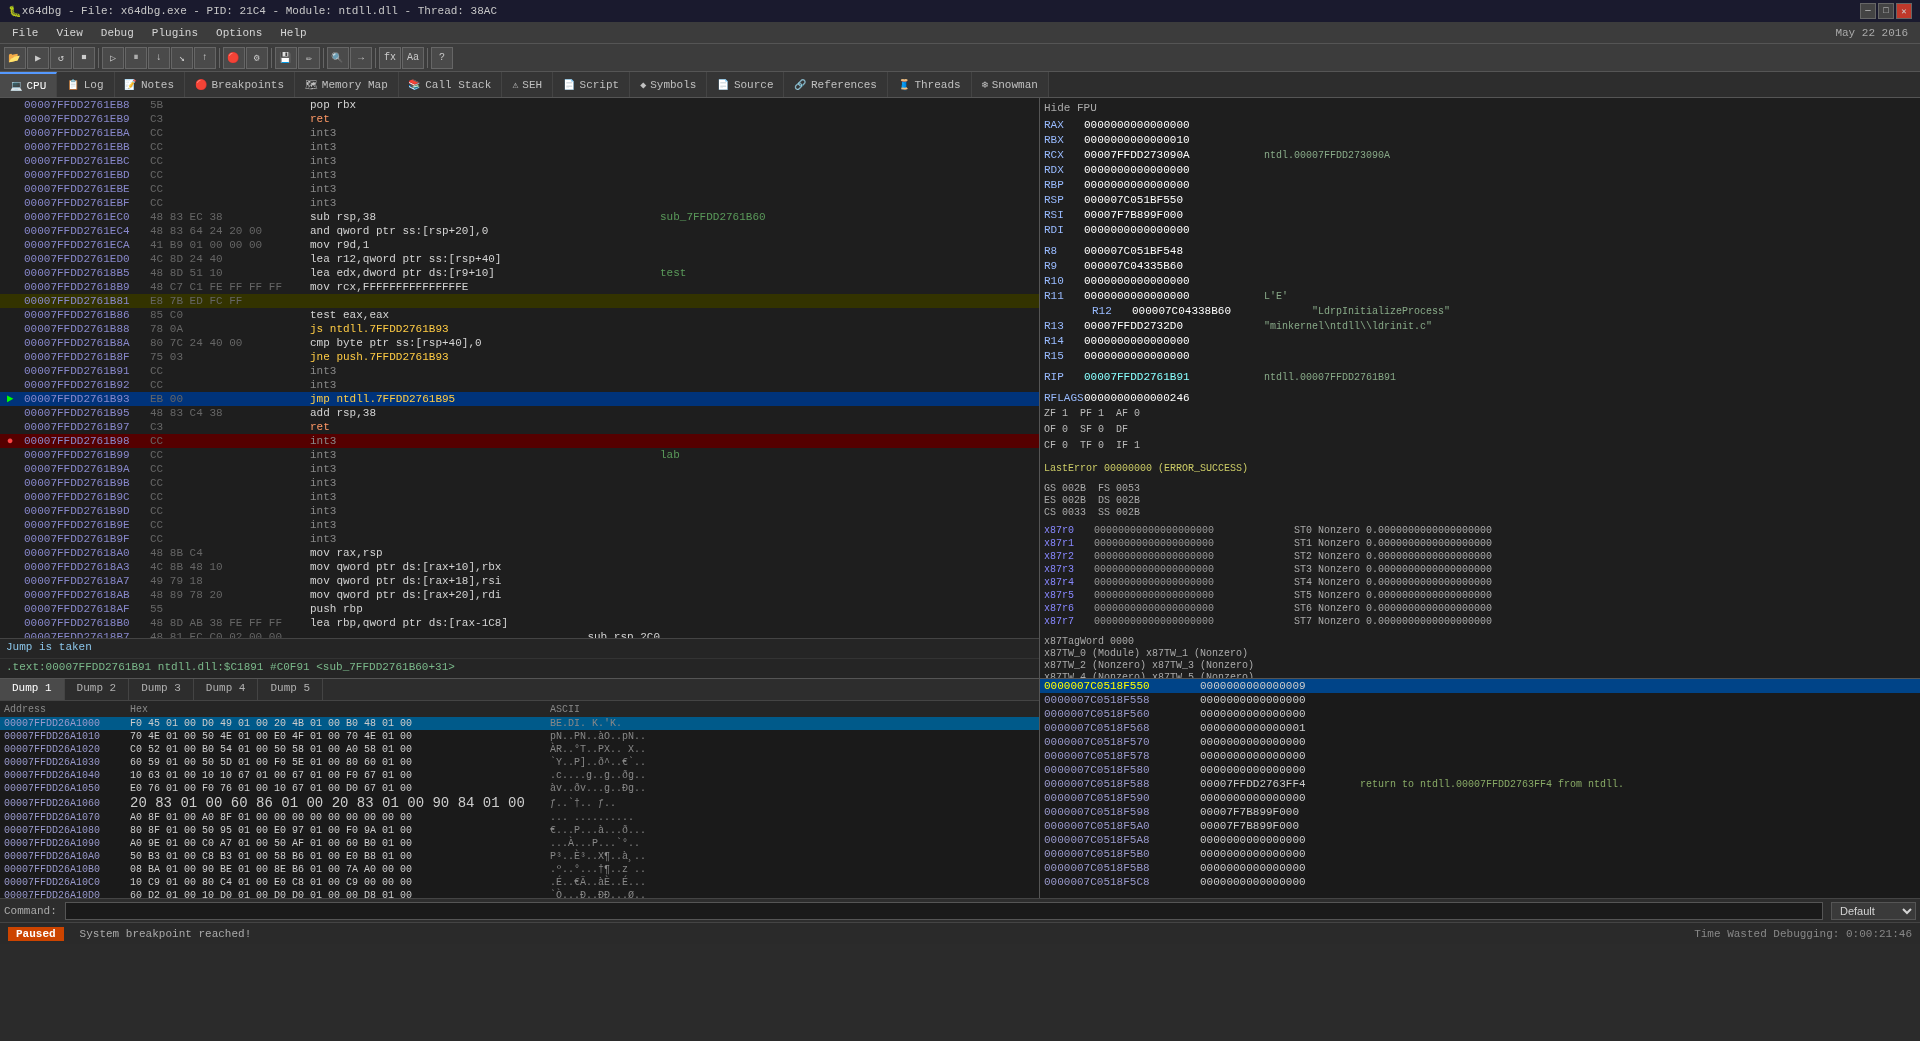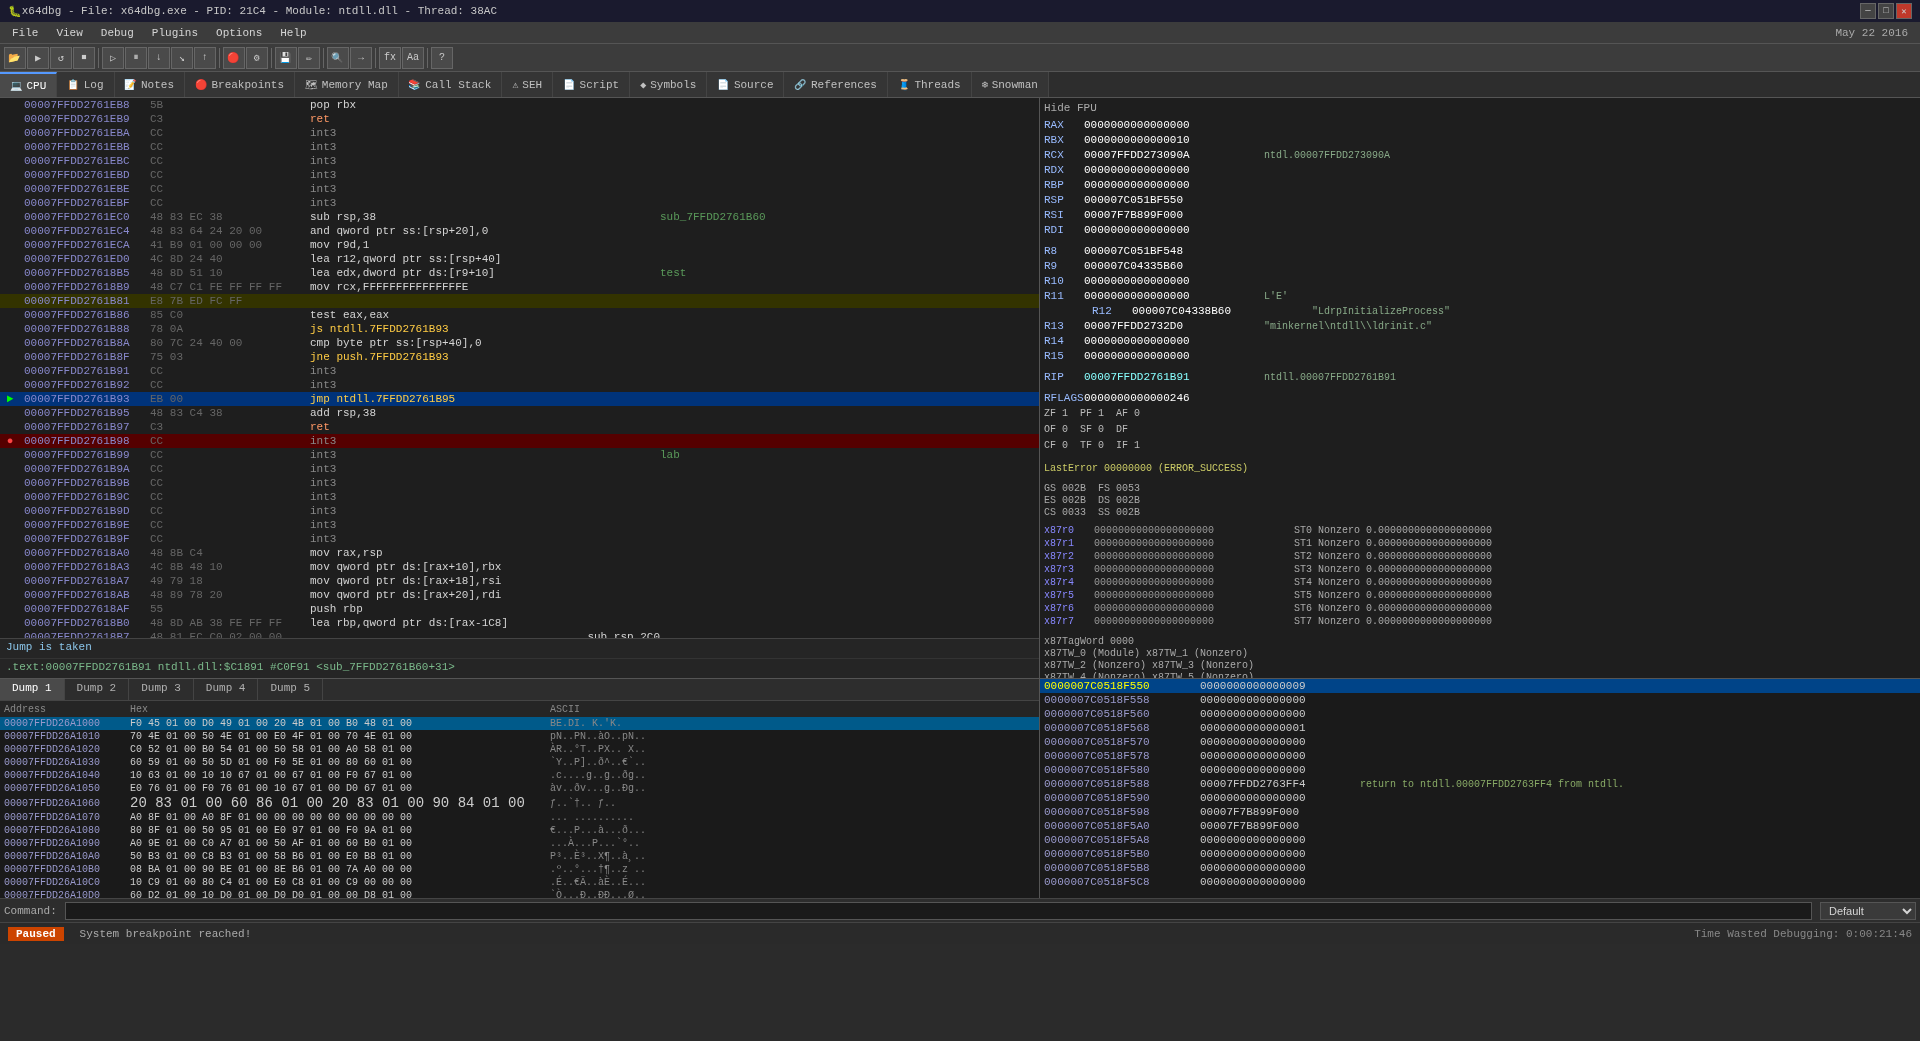--- a/index.html
+++ b/index.html
@@ -1050,21 +1050,21 @@
             <td class="col-stack-comment" style="color:#88aa66;font-size:10px;"></td>
           </tr>
         </tbody>
     </table>
   </div>
 </div>
 
 <div id="commandbar">
   <span id="command-label">Command:</span>
   <input id="command-input" type="text" style="flex: 1 1 0%; background: rgb(26, 26, 26); border: 1px solid rgb(85, 85, 85); color: rgb(212, 212, 212); font-size: 11px; padding: 2px 4px; font-family: &quot;Courier New&quot;, monospace;">
-  <select id="command-dropdown" style="background:#3a3a3a; border:1px solid #555; color:#d4d4d4; font-size:11px; padding:1px 4px; width:96px;">
+  <select id="command-dropdown" style="background:#3a3a3a; border:1px solid #555; color:#d4d4d4; font-size:11px; padding:1px 4px; width:85px;">
     <option>Default</option>
   </select>
 </div>
 
 <div id="statusbar">
   <span class="status-paused">Paused</span>
   <span class="status-text">System breakpoint reached!</span>
   <span class="status-right" style="margin-left:auto;">Time Wasted Debugging: 0:00:21:46</span>
 </div>
 

